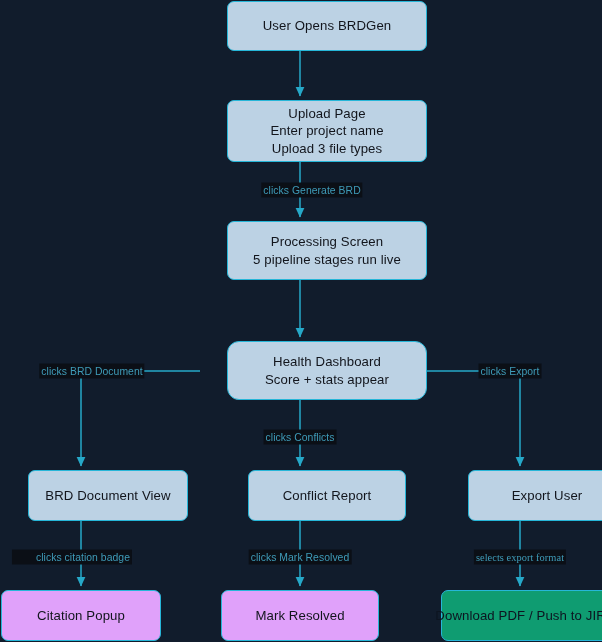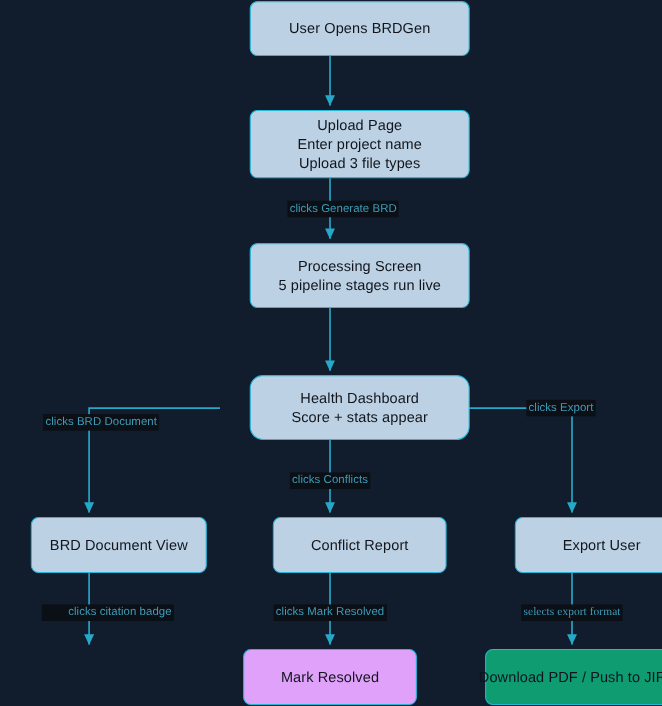--- a/index.html
+++ b/index.html
@@ -81,24 +81,25 @@
   <div class="node fill-blue" style="left:200px;top:100px;width:200px;height:62px;">Upload Page
 Enter project name
 Upload 3 file types</div>
   <div class="node fill-blue" style="left:200px;top:221px;width:200px;height:59px;">Processing Screen
 5 pipeline stages run live</div>
   <div class="node fill-blue" style="left:200px;top:341px;width:200px;height:59px;border-radius:12px;">Health Dashboard
 Score + stats appear</div>
   <div class="node fill-blue" style="left:1px;top:470px;width:160px;height:51px;">BRD Document View</div>
   <div class="node fill-blue" style="left:221px;top:470px;width:158px;height:51px;">Conflict Report</div>
   <div class="node fill-blue" style="left:441px;top:470px;width:158px;height:51px;">Export User</div>
+  <div class="node fill-purple" style="left:1px;top:590px;width:160px;height:51px;">Citation Popup</div>
   <div class="node fill-purple" style="left:221px;top:590px;width:158px;height:51px;">Mark Resolved</div>
   <div class="node fill-green" style="left:441px;top:590px;width:168px;height:51px;">Download PDF / Push to JIRA</div>
 
   <div class="edge-label" style="left:312px;top:190px;">clicks Generate BRD</div>
-  <div class="edge-label" style="left:92px;top:384px;">clicks BRD Document</div>
+  <div class="edge-label" style="left:92px;top:371px;">clicks BRD Document</div>
   <div class="edge-label" style="left:300px;top:437px;">clicks Conflicts</div>
   <div class="edge-label" style="left:510px;top:371px;">clicks Export</div>
-  <div class="edge-label" style="left:98px;top:557px;padding-left:24px;">clicks citation badge</div>
+  <div class="edge-label" style="left:72px;top:557px;padding-left:24px;">clicks citation badge</div>
   <div class="edge-label" style="left:300px;top:557px;">clicks Mark Resolved</div>
   <div class="edge-label" style="left:520px;top:557px;font-family:Liberation Serif, serif;">selects export format</div>
 
 </div>
 
 </body></html>

